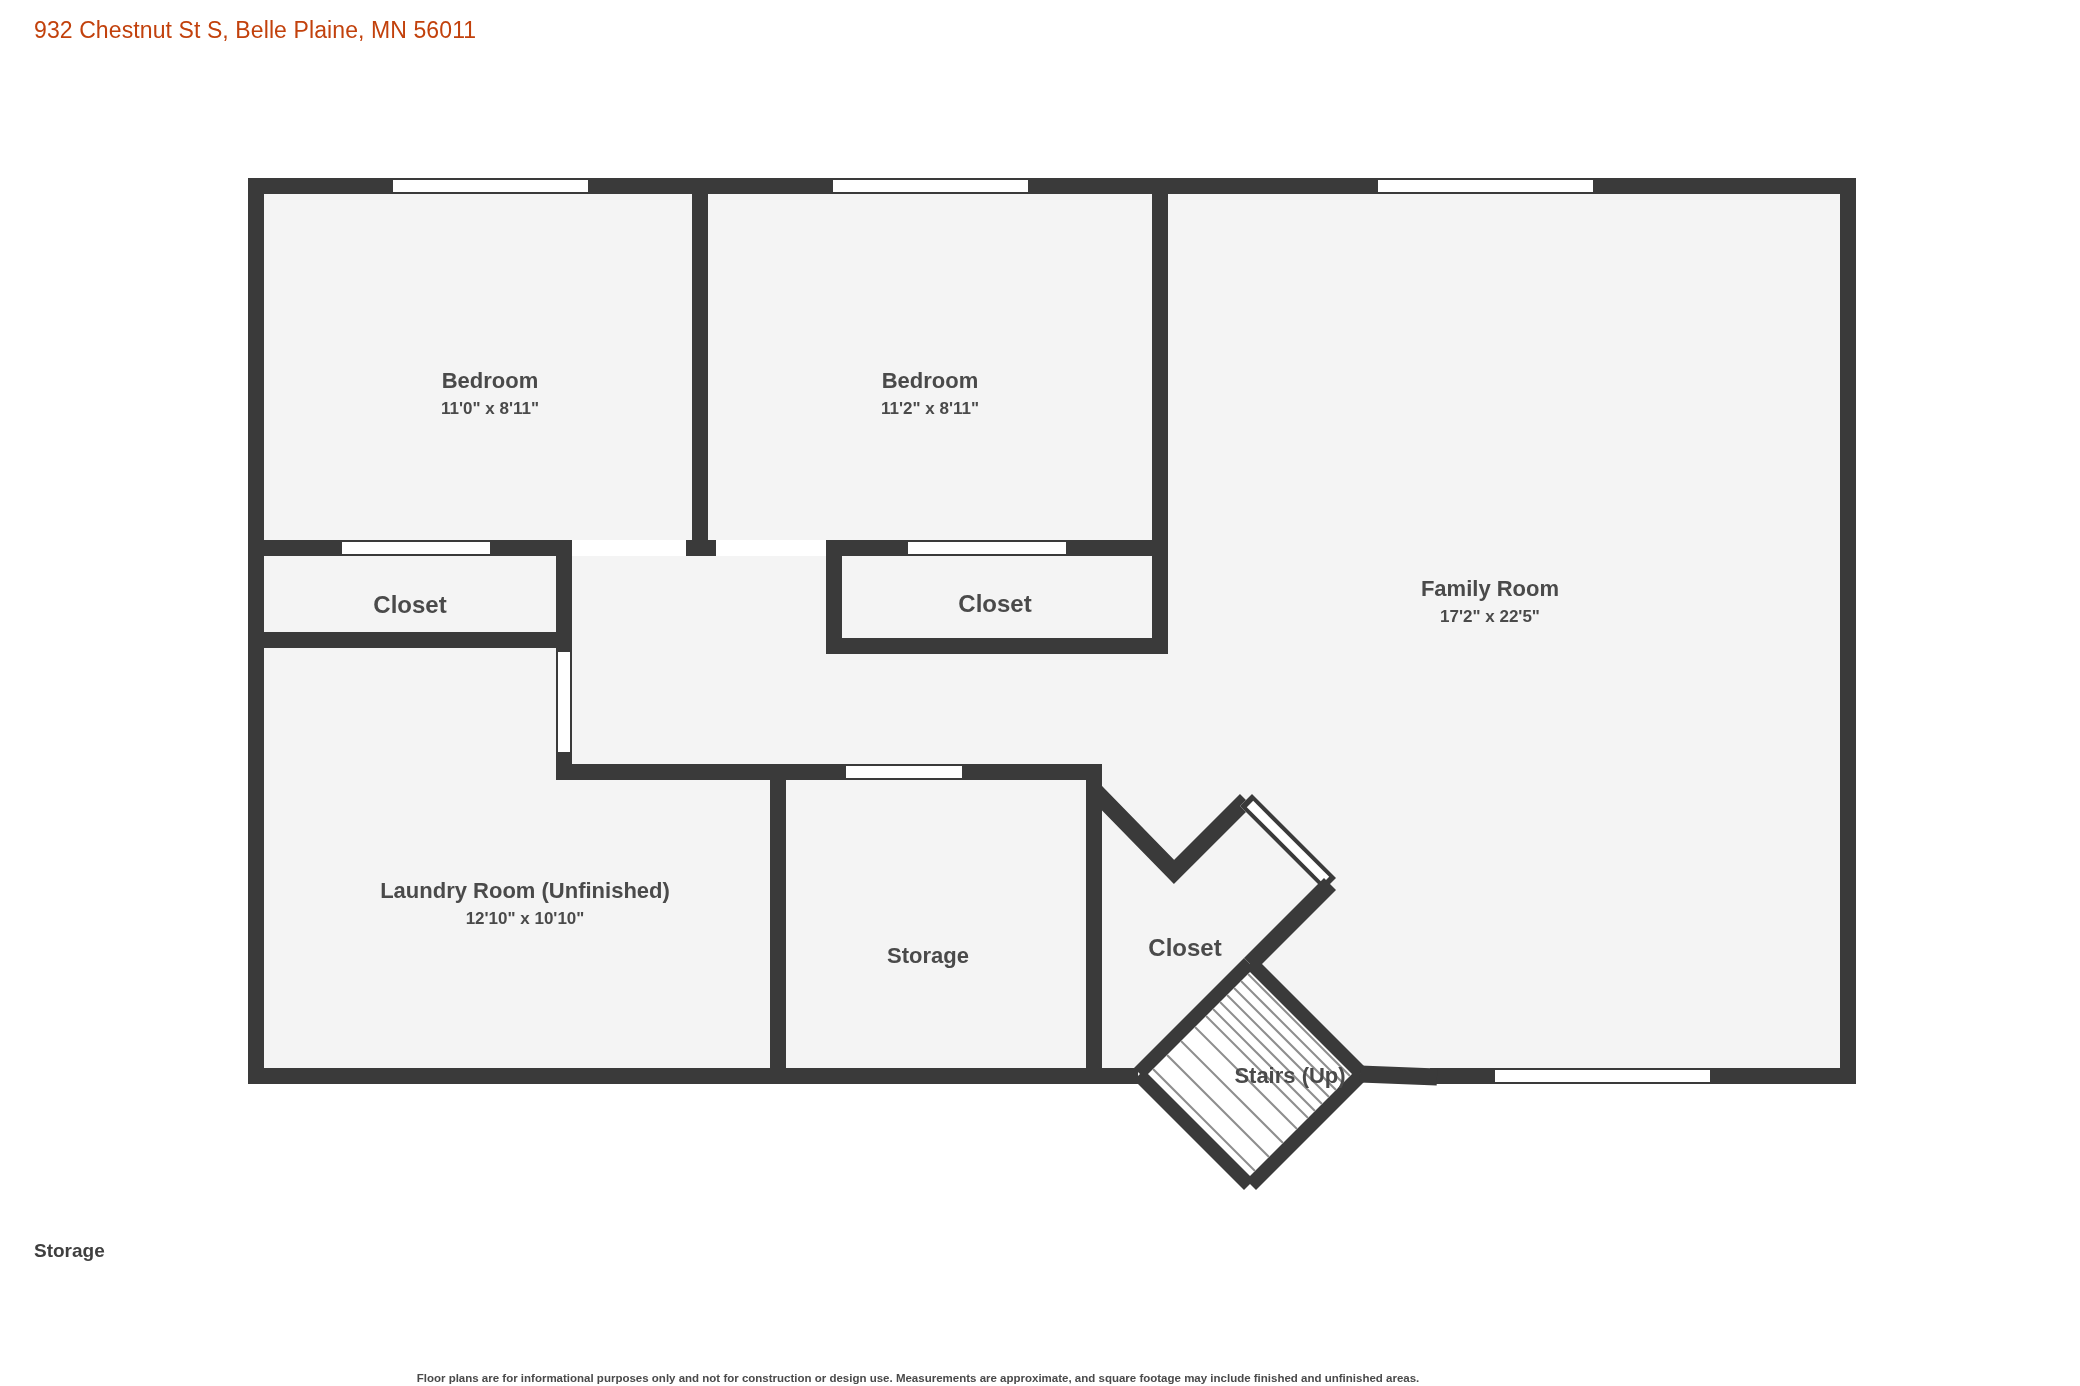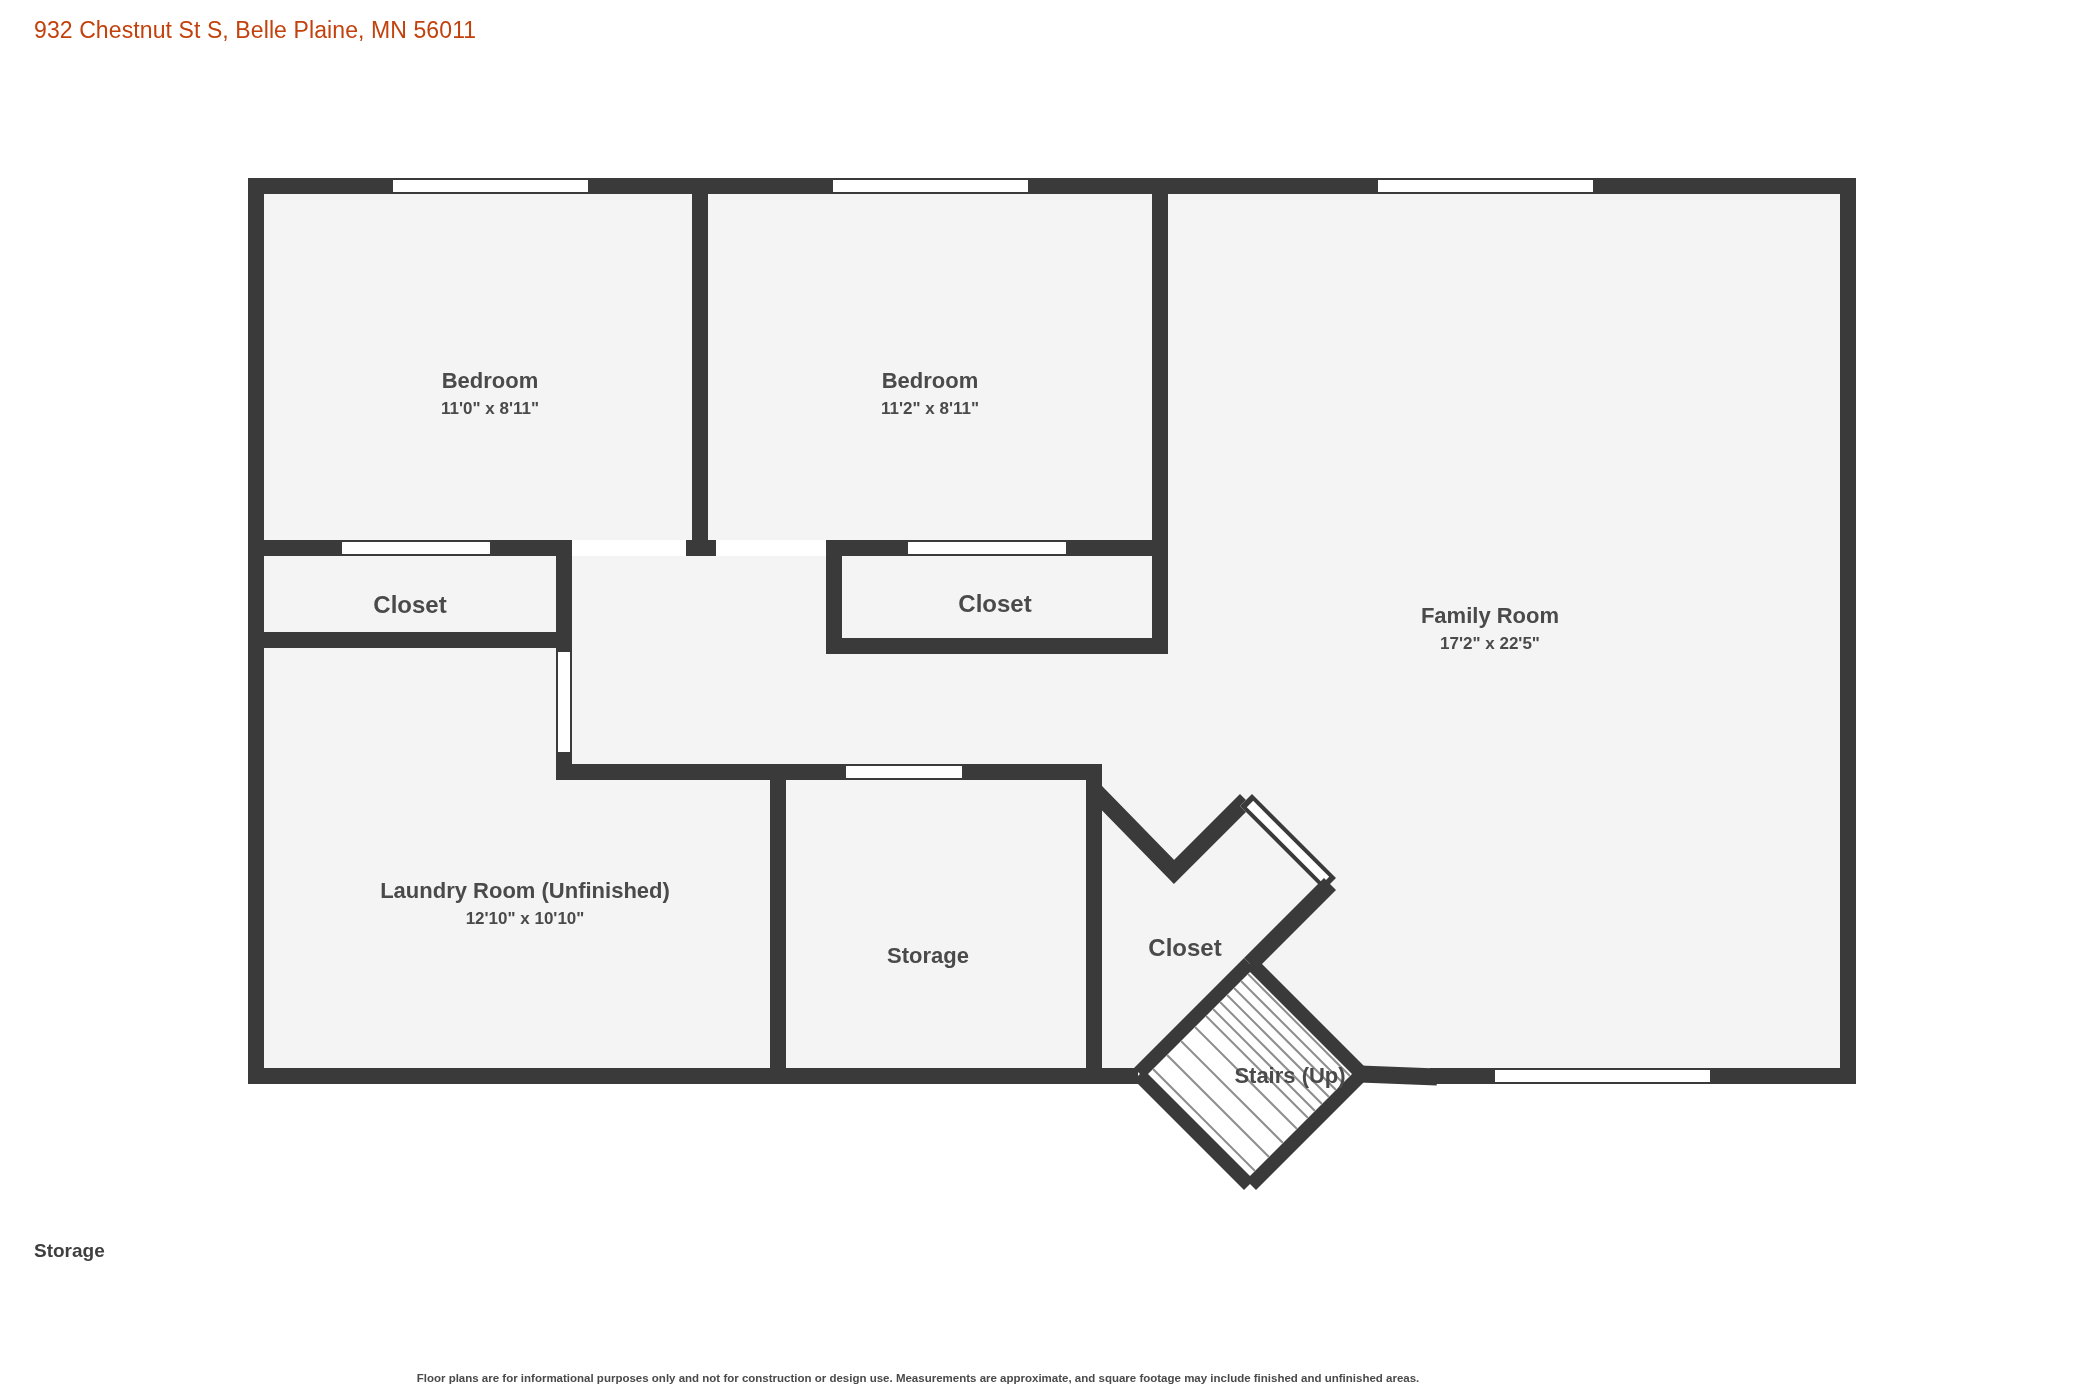--- a/index.html
+++ b/index.html
@@ -218,21 +218,21 @@
   <div class="room-label" style="left:380px; top:335px; width:220px;">
     <span class="room-name">Bedroom</span>
     <span class="room-dim">11'0" x 8'11"</span>
   </div>
 
   <div class="room-label" style="left:820px; top:335px; width:220px;">
     <span class="room-name">Bedroom</span>
     <span class="room-dim">11'2" x 8'11"</span>
   </div>
 
-  <div class="room-label" style="left:1380px; top:570px; width:220px;">
+  <div class="room-label" style="left:1380px; top:543px; width:220px;">
     <span class="room-name">Family Room</span>
     <span class="room-dim">17'2" x 22'5"</span>
   </div>
 
   <div class="room-label" style="left:300px; top:578px; width:220px;">
     <span class="small-name">Closet</span>
   </div>
 
   <div class="room-label" style="left:885px; top:577px; width:220px;">
     <span class="small-name">Closet</span>

